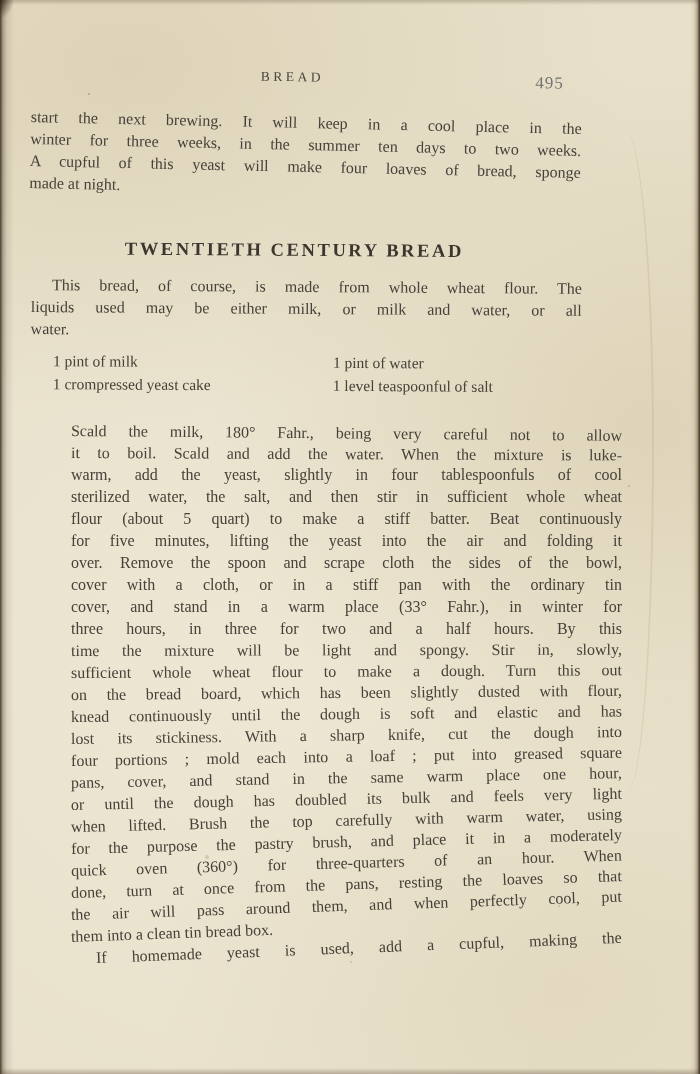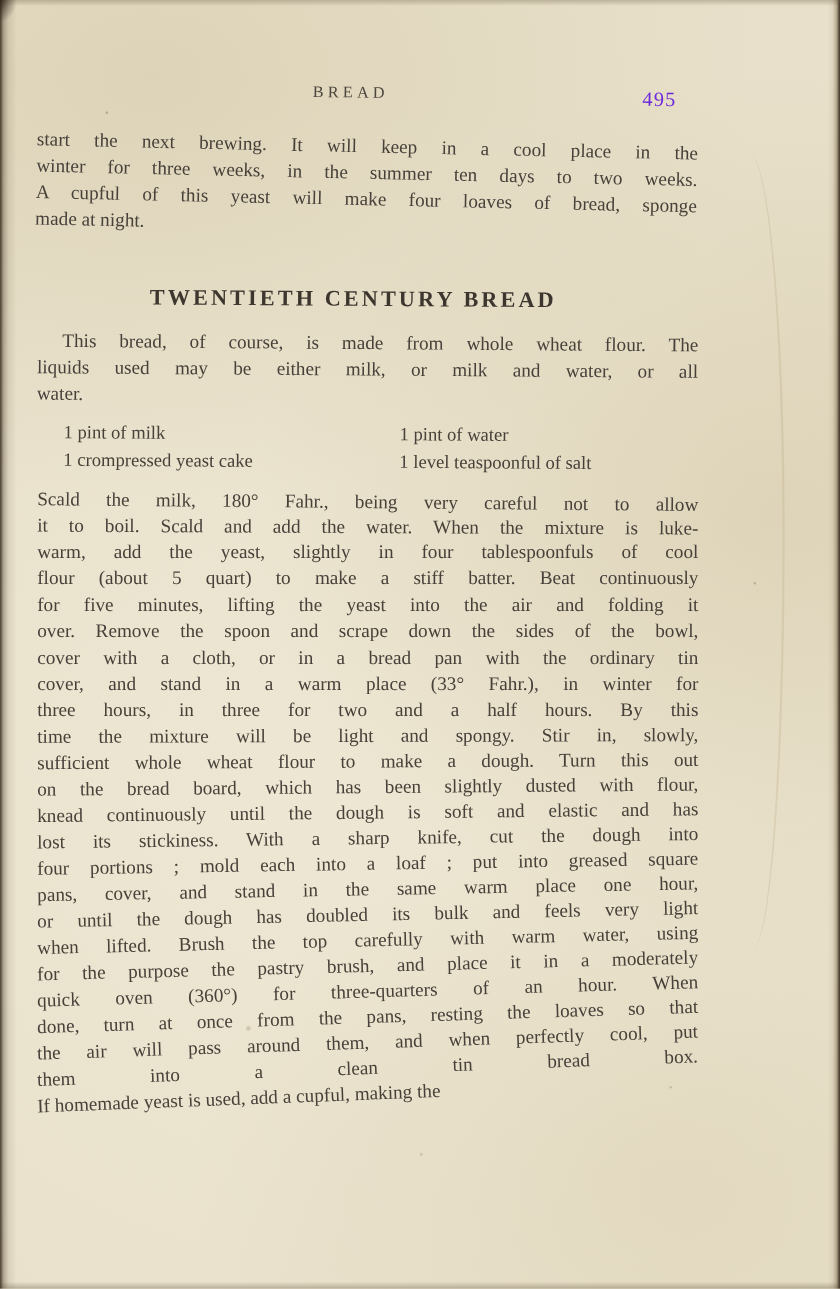--- a/index.html
+++ b/index.html
@@ -46,40 +46,40 @@
   
   .text-col{position:absolute;left:31px;width:551px;}
   .textline{
     text-align:justify;text-align-last:justify;text-justify:inter-word;
     height:22px;line-height:22px;font-size:16px;white-space:nowrap;
     transform-origin:0 50%;
   }
   .page-header{top:66px;height:26px;transform:rotate(0.7deg);transform-origin:0 0;}
   .running-head{display:block;text-align:center;font-size:13.5px;letter-spacing:3.5px;
     transform:translateX(-14px);color:#4b453d;}
-  .page-number{position:absolute;right:18px;top:1px;font-size:17px;letter-spacing:1px;color:#6d28d9;}
+  .page-number{position:absolute;right:18px;top:1px;font-size:17px;letter-spacing:1px;color:#737373;}
 
   .block-opening{top:106px;transform:rotate(1.25deg);transform-origin:0 0;}
   .block-opening .textline:last-child{text-align-last:left;}
 
   .recipe-title-wrap{top:238px;transform:rotate(0.4deg);transform-origin:0 0;text-align:center;}
   .recipe-title{display:inline-block;transform:translateX(-12px);
     font-size:18.5px;font-weight:700;letter-spacing:2.6px;color:#3c362e;}
 
   .block-intro{top:274px;transform:rotate(0.4deg);transform-origin:0 0;}
   .block-intro .textline:first-child{text-indent:21px;}
   .block-intro .textline:last-child{text-align-last:left;}
 
   .block-ingredients{top:349px;height:46px;transform:rotate(0.35deg);transform-origin:0 0;}
   .ingredient-col{position:absolute;top:0;}
   .ingredient-col .textline{text-align:left;text-align-last:left;font-size:15.5px;height:23px;line-height:23px;}
   .ingredient-col-left{left:22px;width:270px;}
   .ingredient-col-right{left:302px;width:249px;}
 
-  .block-main{top:406px;}
+  .block-main{top:420px;margin-left:40px;}
   .block-main .textline:nth-child(24){text-align-last:left;}
   .block-main .textline:nth-child(25){text-indent:25px;}
 </style>
 </head>
 <body>
 
 <div class="scan-page">
 
   <div class="text-col page-header">
     <span class="running-head">BREAD</span>
@@ -111,24 +111,25 @@
     <div class="ingredient-col ingredient-col-right">
         <div class="textline">1 pint of water</div>
         <div class="textline">1 level teaspoonful of salt</div>
       </div>
   </div>
 
   <div class="text-col block-main">
       <div class="textline" style="transform: rotate(0.5deg);">Scald the milk, 180° Fahr., being very careful not to allow</div>
       <div class="textline" style="transform: rotate(0.25deg);">it to boil.  Scald and add the water.  When the mixture is luke-</div>
       <div class="textline">warm, add the yeast, slightly in four tablespoonfuls of cool</div>
+      <div class="textline">sterilized water, the salt, and then stir in sufficient whole wheat</div>
       <div class="textline">flour (about 5 quart) to make a stiff batter.  Beat continuously</div>
       <div class="textline">for five minutes, lifting the yeast into the air and folding it</div>
-      <div class="textline">over.  Remove the spoon and scrape down the sides of the bowl,</div>
-      <div class="textline">cover with a cloth, or in a bread pan with the ordinary tin</div>
+      <div class="textline">over.  Remove the spoon and scrape cloth the sides of the bowl,</div>
+      <div class="textline">cover with a cloth, or in a stiff pan with the ordinary tin</div>
       <div class="textline">cover, and stand in a warm place (33° Fahr.), in winter for</div>
       <div class="textline">three hours, in three for two and a half hours.  By this</div>
       <div class="textline" style="transform: rotate(-0.146667deg);">time the mixture will be light and spongy.  Stir in, slowly,</div>
       <div class="textline" style="transform: rotate(-0.293333deg);">sufficient whole wheat flour to make a dough.  Turn this out</div>
       <div class="textline" style="transform: rotate(-0.44deg);">on the bread board, which has been slightly dusted with flour,</div>
       <div class="textline" style="transform: rotate(-0.586667deg);">knead continuously until the dough is soft and elastic and has</div>
       <div class="textline" style="transform: rotate(-0.733333deg);">lost its stickiness.  With a sharp knife, cut the dough into</div>
       <div class="textline" style="transform: rotate(-0.88deg);">four portions ; mold each into a loaf ; put into greased square</div>
       <div class="textline" style="transform: rotate(-1.02667deg);">pans, cover, and stand in the same warm place one hour,</div>
       <div class="textline" style="transform: rotate(-1.17333deg);">or until the dough has doubled its bulk and feels very light</div>

